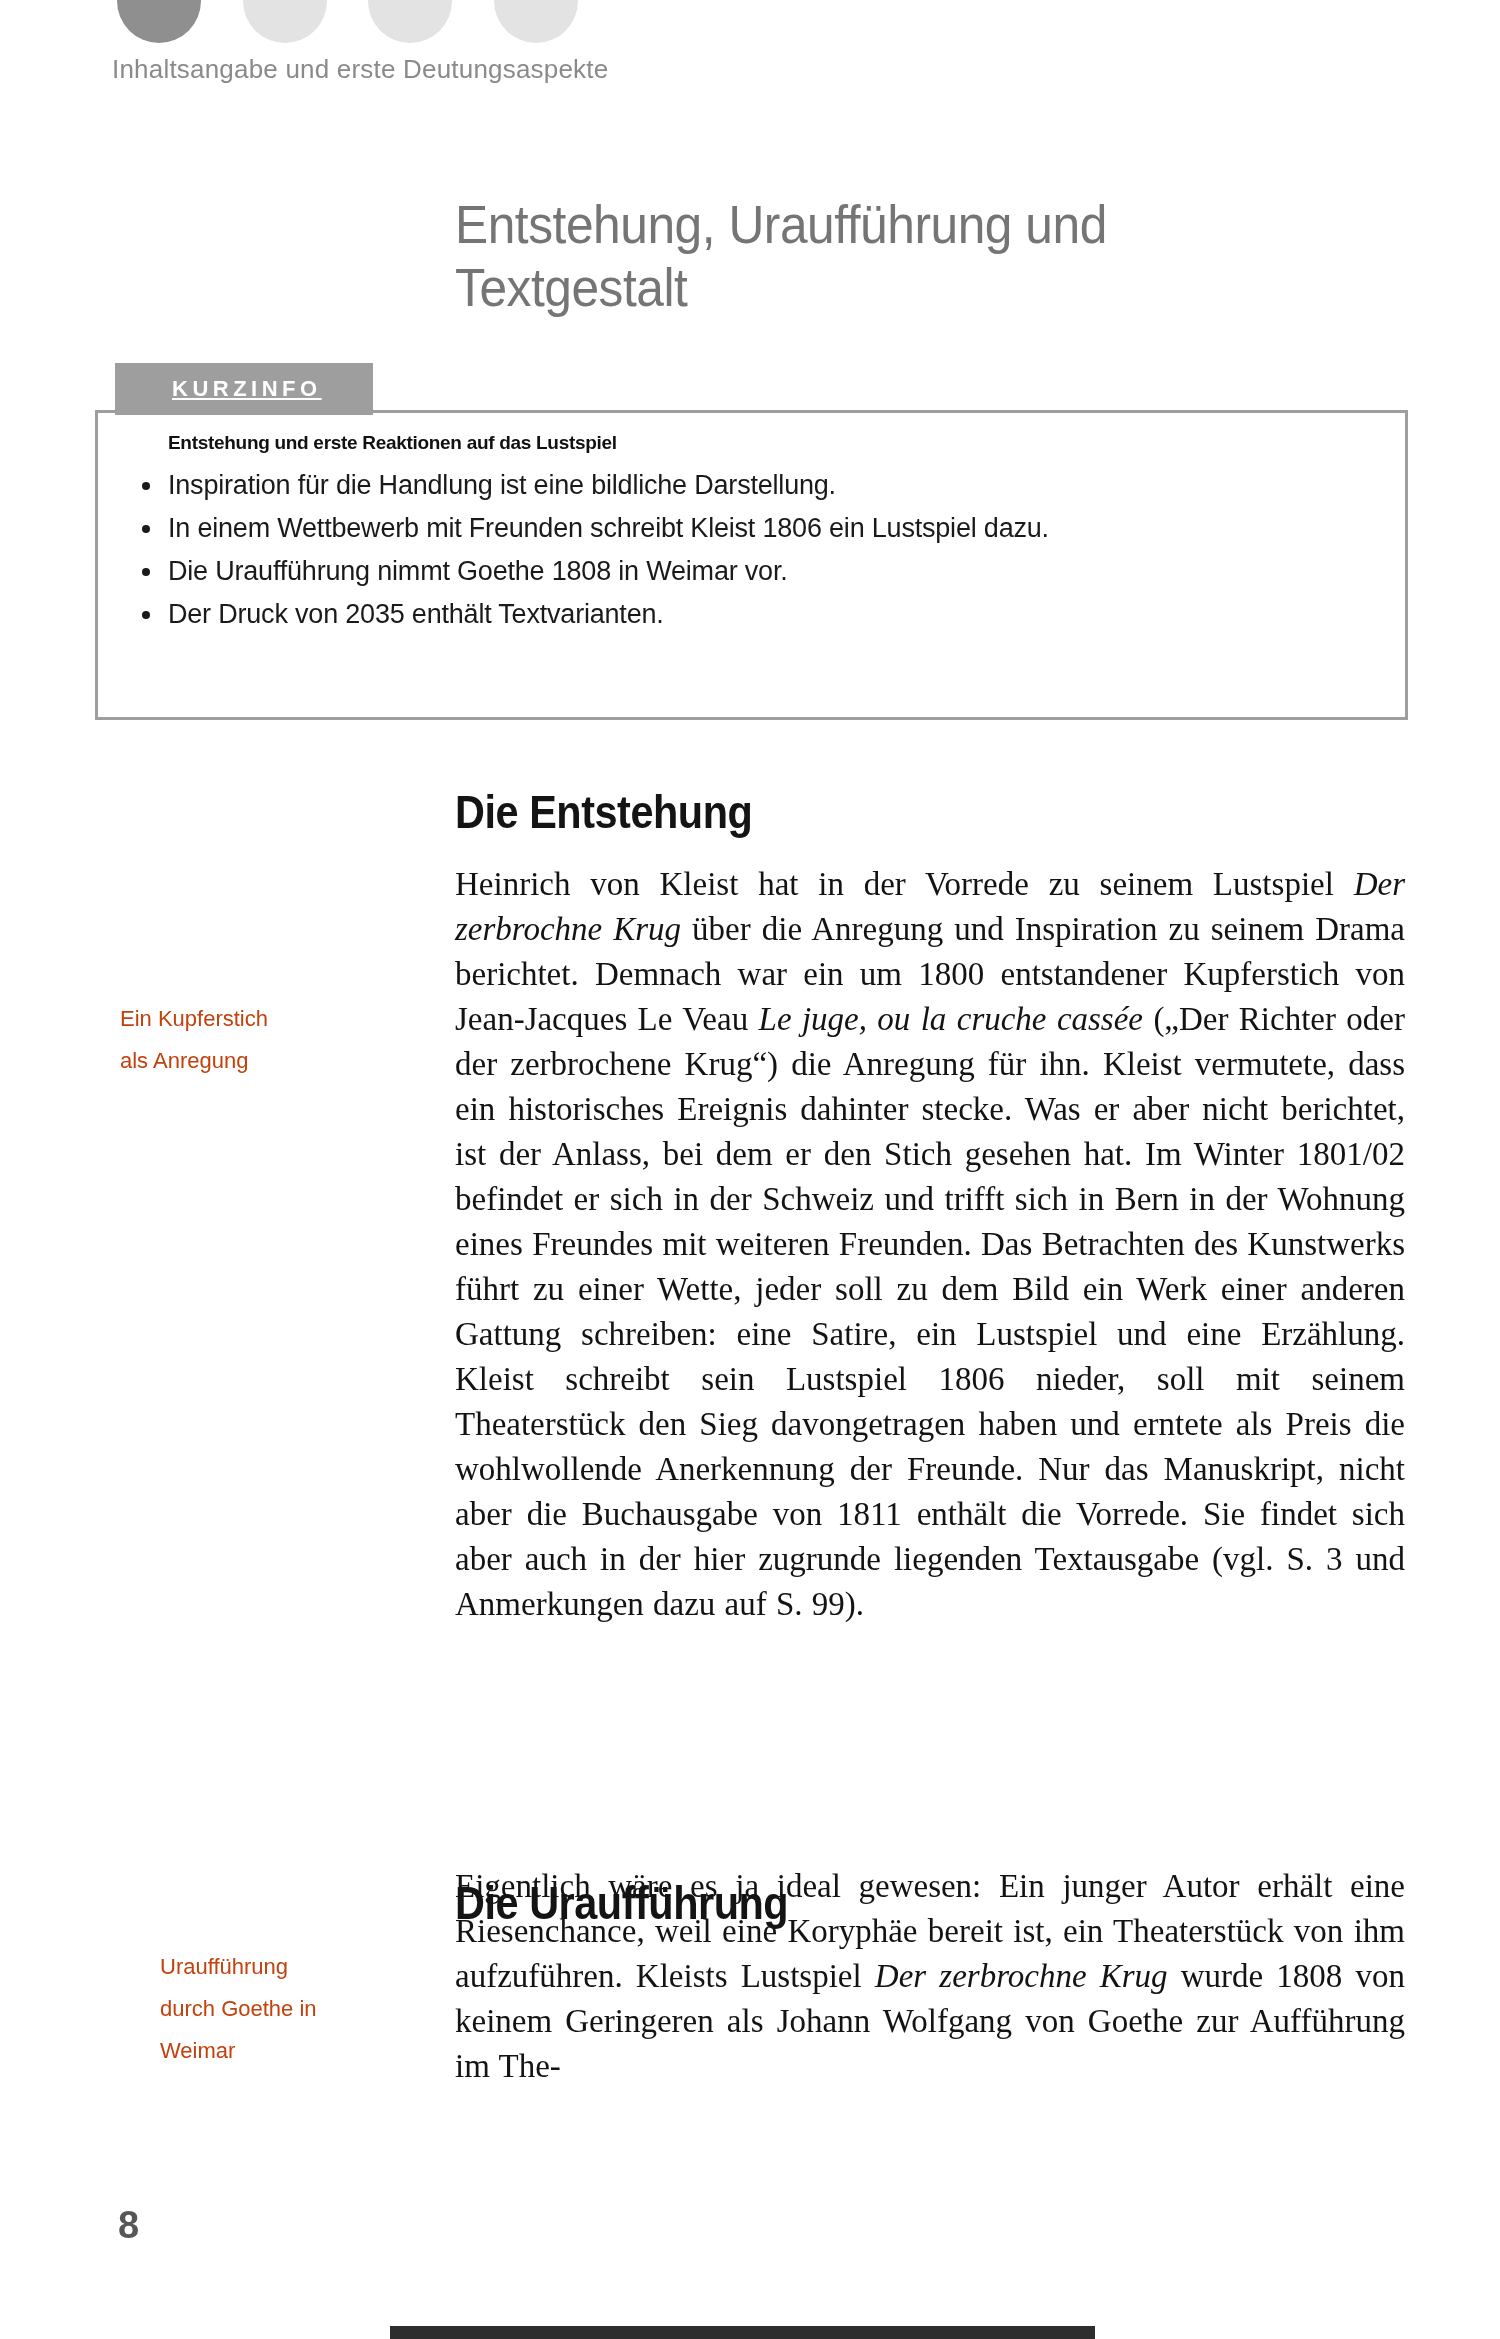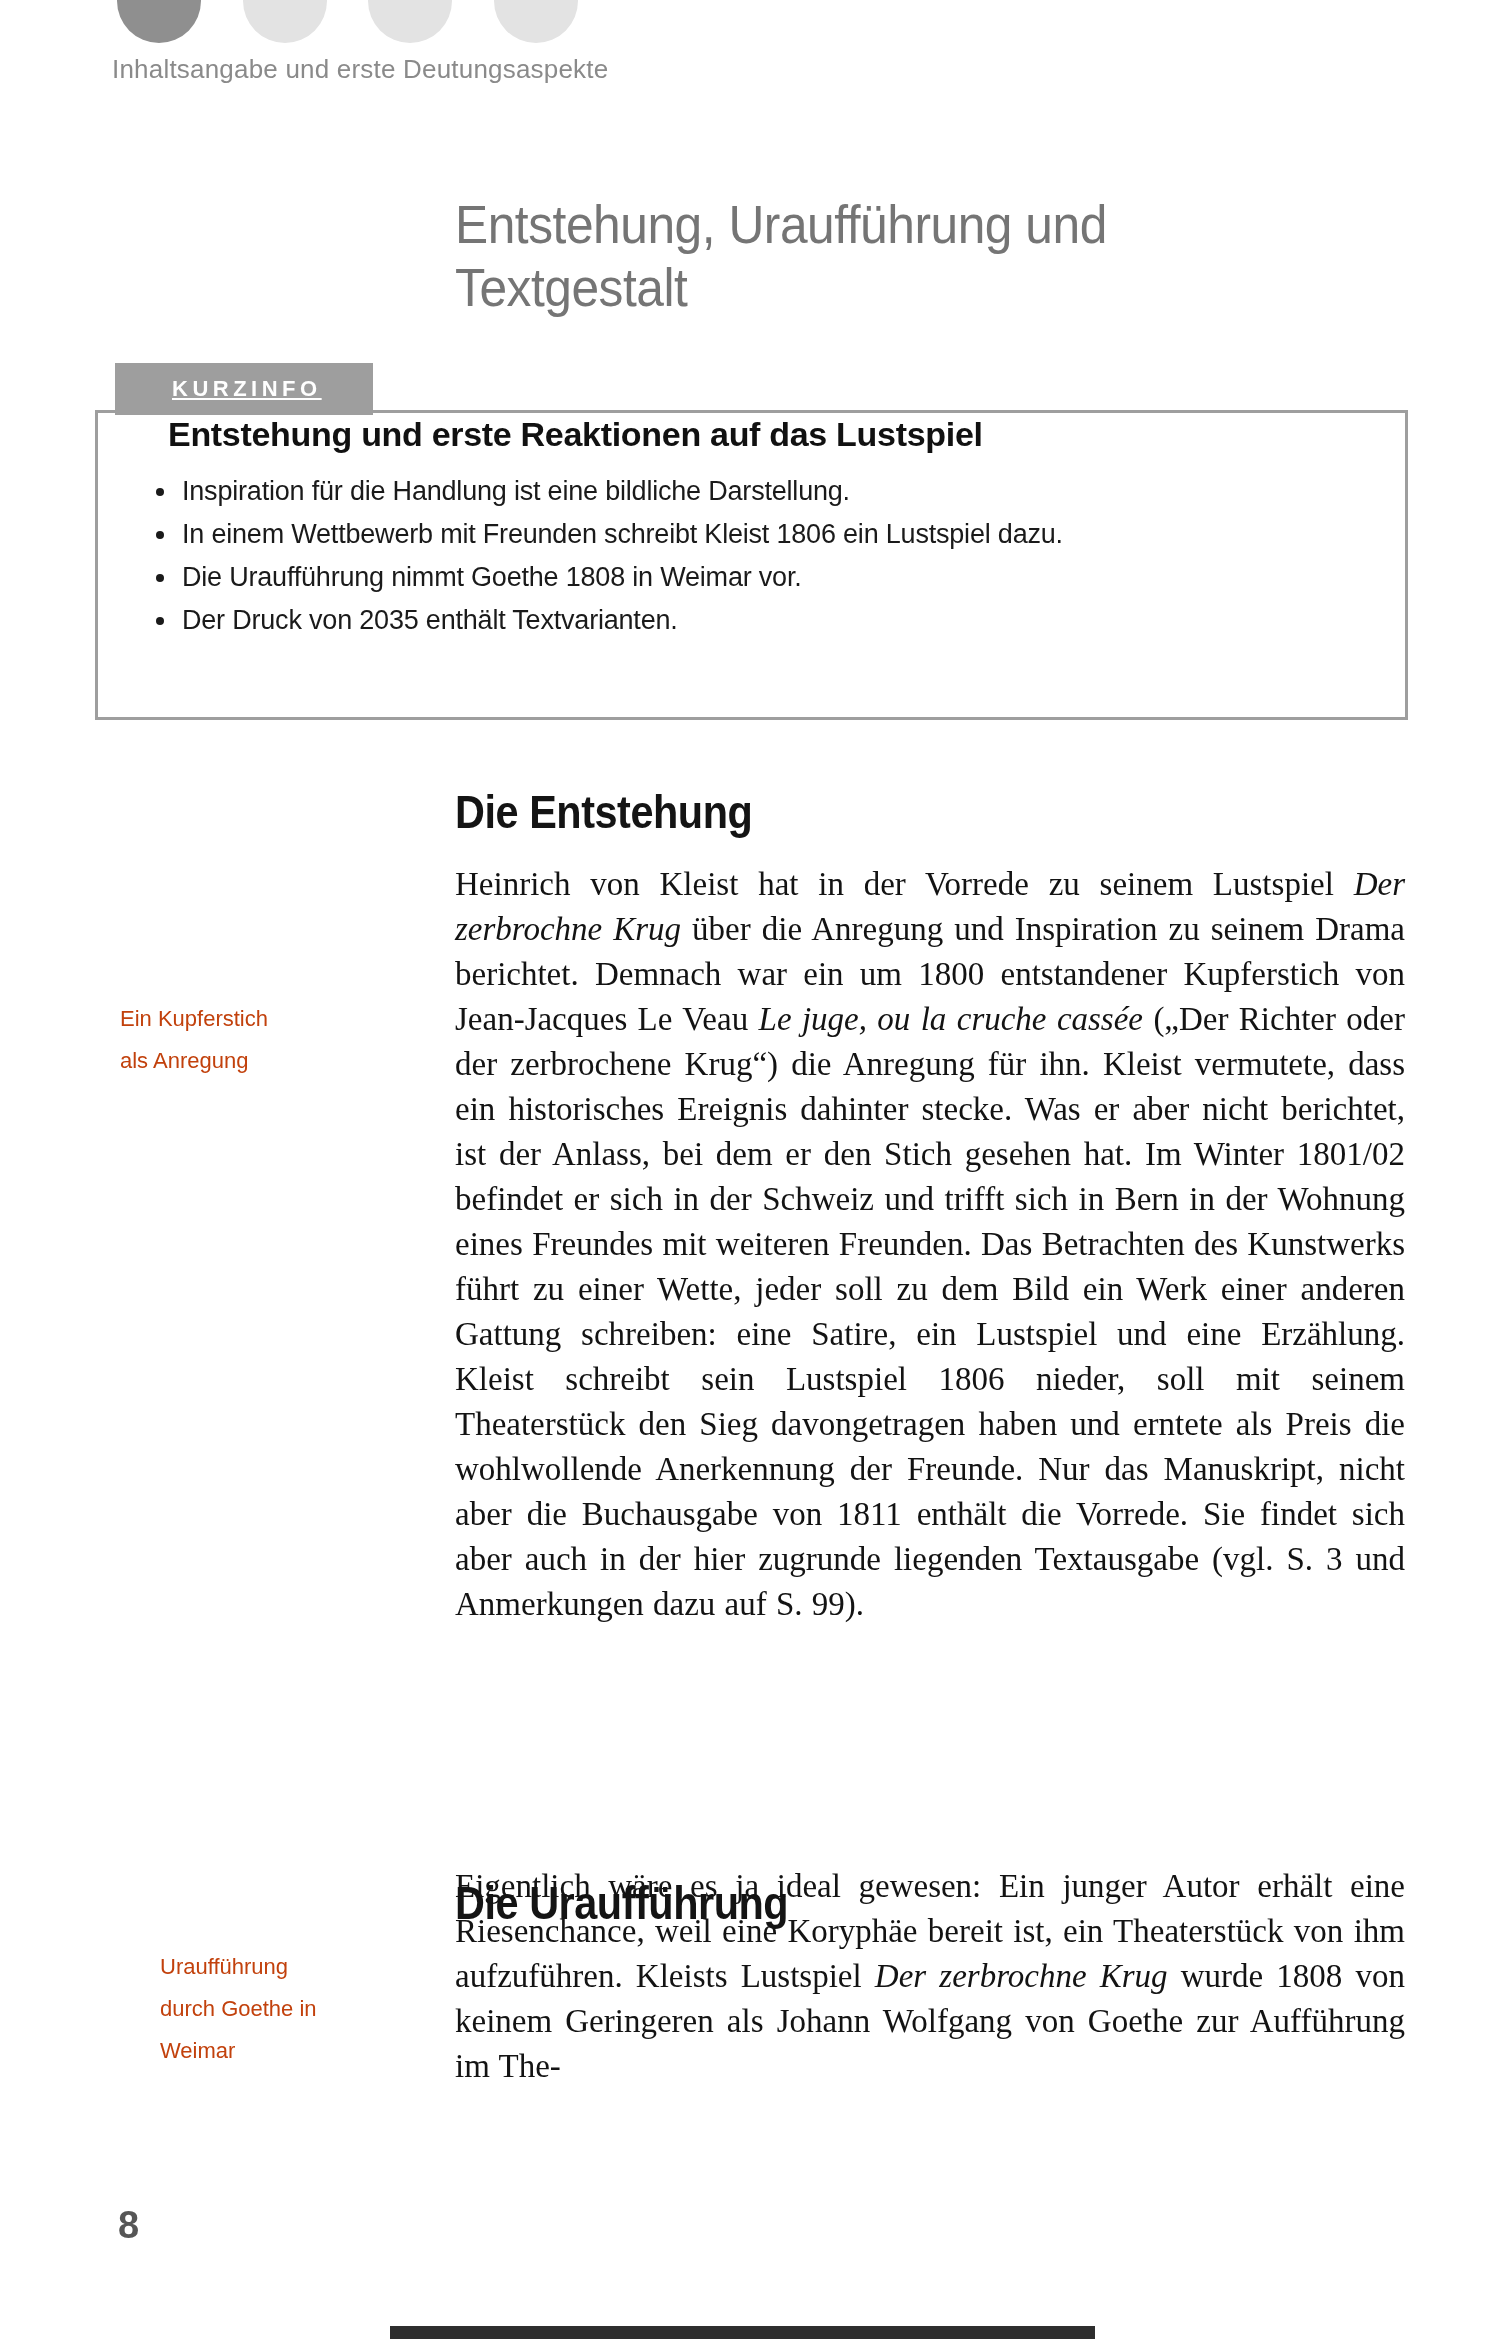--- a/index.html
+++ b/index.html
@@ -39,25 +39,25 @@
     z-index: 2;
     text-decoration: underline;
   }
   .ki-box {
     position: absolute; left: 95px; top: 410px;
     width: 1313px; height: 310px; box-sizing: border-box;
     border: 3px solid #9e9e9e; background: #ffffff;
     z-index: 1;
   }
   .ki-heading {
-    margin: 2px 0 10px 70px;
-    font-size: 34px; font-weight: bold; color: #111111;
+    margin: 19px 0 10px 70px;
+    font-size: 19px; font-weight: bold; color: #111111;
     letter-spacing: -0.3px;
   }
-  .ki-list { list-style: none; margin: 16px; padding: 0 30px 0 40px; }
+  .ki-list { list-style: none; margin: 2px; padding: 0 30px 0 40px; }
   .ki-bullet {
     position: relative; padding-left: 28px;
     font-size: 27px; line-height: 43px; color: #1a1a1a;
     letter-spacing: -0.2px;
   }
   .ki-bullet::before {
     content: ""; position: absolute; left: 2px; top: 18px;
     width: 8px; height: 8px; border-radius: 50%; background: #1a1a1a;
   }
 

